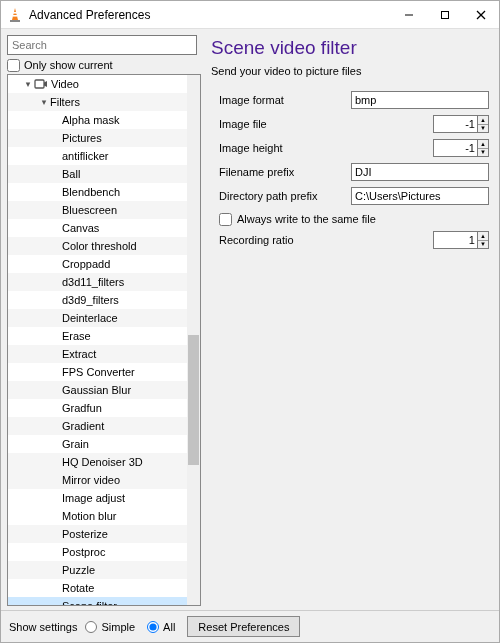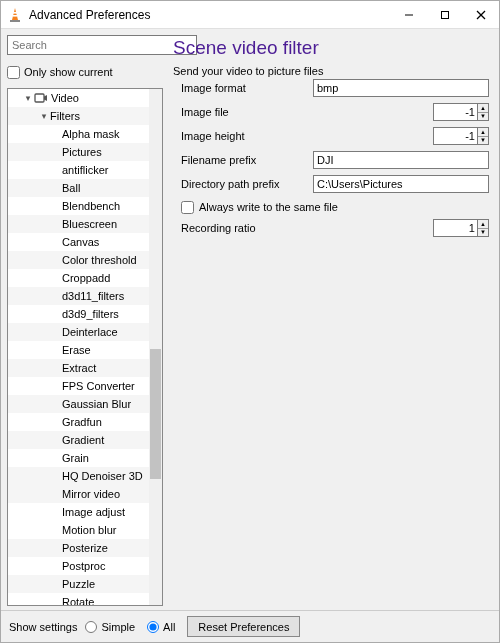--- a/index.html
+++ b/index.html
@@ -3,40 +3,40 @@
 <meta charset="utf-8">
 <style>
   * { box-sizing: border-box; }
   html, body { margin:0; padding:0; height:100%; font-family: "Segoe UI", Tahoma, sans-serif; font-size:11px; color:#000; background:#fff; }
   .window { width:500px; height:643px; border:1px solid #aaa; display:flex; flex-direction:column; background:#f0f0f0; }
   .titlebar { height:28px; display:flex; align-items:center; background:#fff; border-bottom:1px solid #e0e0e0; }
   .titlebar .app-icon { width:16px; height:16px; margin:0 6px; }
   .titlebar .title { flex:1; font-size:12px; }
   .titlebar .win-btn { width:36px; height:28px; display:flex; align-items:center; justify-content:center; font-size:13px; color:#333; }
   .body { flex:1; display:flex; overflow:hidden; background:#f0f0f0; }
-  .left { width:162px; display:flex; flex-direction:column; padding:6px 0 4px 6px;gap:7px; }
+  .left { width:200px; display:flex; flex-direction:column; padding:6px 0 4px 6px; }
   .search { width:190px; height:20px; border:1px solid #7a7a7a; padding:2px 4px; font-size:11px; background:#fff; }
   .only-row { display:flex; align-items:flex-start; margin:4px 0 2px 0; font-size:11px; }
   .only-row input { margin:0 4px 0 0; width:13px; height:13px; }
   .tree-wrap { flex:1; border:1px solid #888; background:#fff; position:relative; overflow:hidden; display:flex; }
   .tree { flex:1; overflow-y:auto; overflow-x:hidden; }
   .tree-row { height:18px; display:flex; align-items:center; padding-left:2px; white-space:nowrap; font-size:11px; }
   .tree-row.alt { background:#f5f5f5; }
   .tree-row.sel { background:#cde8ff; }
   .twisty { width:12px; text-align:center; font-size:9px; color:#555; display:inline-block; }
   .node-icon { width:14px; height:14px; margin-right:3px; display:inline-block; }
   .indent1 { padding-left:14px; }
   .indent2 { padding-left:30px; }
   .indent3 { padding-left:54px; }
   .scrollbar { width:13px; background:#f0f0f0; display:flex; flex-direction:column; }
   .sb-track { flex:1; background:#f0f0f0; position:relative; }
   .sb-thumb { position:absolute; left:1px; right:1px; top:260px; height:130px; background:#c2c2c2; border-radius:0; }
   .right { flex:1; padding:6px 10px 6px 10px; display:flex; flex-direction:column; overflow:hidden; }
   .panel-title { font-size:19px; font-weight:400; margin:2px 0 6px 0; color:#4c1d95; }
-  .panel-sub { font-size:11px; }
+  .panel-sub { font-size:11px; margin-bottom:12px; }
   .form-row { display:flex; align-items:center; height:22px; margin-bottom:2px; }
   .form-label { width:140px; font-size:11px; padding-left:8px; }
   .form-input { flex:1; }
   .txt { width:100%; height:18px; border:1px solid #7a7a7a; font-size:11px; padding:1px 3px; background:#fff; }
   .spin-wrap { display:flex; width:56px; margin-left:auto; }
   .spin-wrap .txt { text-align:right; padding-right:2px; }
   .spin-btns { width:14px; display:flex; flex-direction:column; border:1px solid #7a7a7a; border-left:none; }
   .spin-btns div { flex:1; font-size:6px; display:flex; align-items:center; justify-content:center; background:#efefef; line-height:1; }
   .spin-btns div:first-child { border-bottom:1px solid #999; }
   .chk-row { display:flex; align-items:center; padding-left:8px; height:20px; font-size:11px; }

